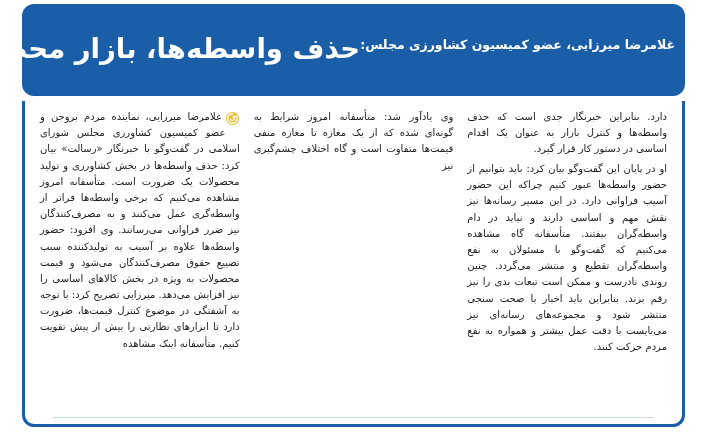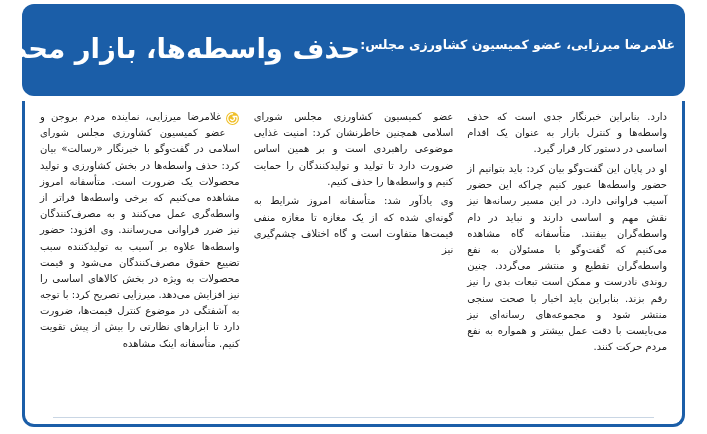--- a/index.html
+++ b/index.html
@@ -136,21 +136,20 @@
 
   <div class="body-frame">
     <div class="columns">
 
       <div class="col" id="col3">
           <p>دارد. بنابراین خبرنگار جدی است که حذف واسطه‌ها و کنترل بازار به عنوان یک اقدام اساسی در دستور کار قرار گیرد.</p>
           <p>او در پایان این گفت‌وگو بیان کرد: باید بتوانیم از حضور واسطه‌ها عبور کنیم چراکه این حضور آسیب فراوانی دارد. در این مسیر رسانه‌ها نیز نقش مهم و اساسی دارند و نباید در دام واسطه‌گران بیفتند. متأسفانه گاه مشاهده می‌کنیم که گفت‌وگو با مسئولان به نفع واسطه‌گران تقطیع و منتشر می‌گردد. چنین روندی نادرست و ممکن است تبعات بدی را نیز رقم بزند. بنابراین باید اخبار با صحت سنجی منتشر شود و مجموعه‌های رسانه‌ای نیز می‌بایست با دقت عمل بیشتر و همواره به نفع مردم حرکت کنند.</p>
         </div>
 
       <div class="col" id="col2">
-          <p>عضو کمیسیون کشاورزی مجلس شورای اسلامی همچنین خاطرنشان کرد: امنیت غذایی موضوعی راهبردی است و بر همین اساس ضرورت دارد تا تولید و تولیدکنندگان را حمایت کنیم و واسطه‌ها را حذف کنیم.</p>
           <p>وی یادآور شد: متأسفانه امروز شرایط به گونه‌ای شده که از یک مغازه تا مغازه منفی قیمت‌ها متفاوت است و گاه اختلاف چشم‌گیری نیز</p>
         </div>
 
       <div class="col" id="col1">
         <span class="ornament">
           <svg width="15" height="15" viewBox="0 0 30 30" aria-hidden="true">
             <circle cx="15" cy="15" r="13" fill="#f0c02a"></circle>
             <path d="M15 5.5 A9.5 9.5 0 1 0 23.5 11 L15 11 A4 4 0 1 1 11.2 16.6" fill="none" stroke="#ffffff" stroke-width="2.6" stroke-linecap="round"></path>
           </svg>
         </span>

